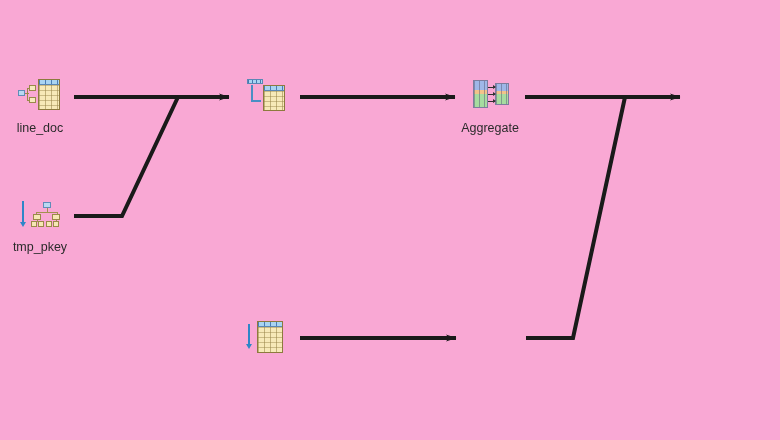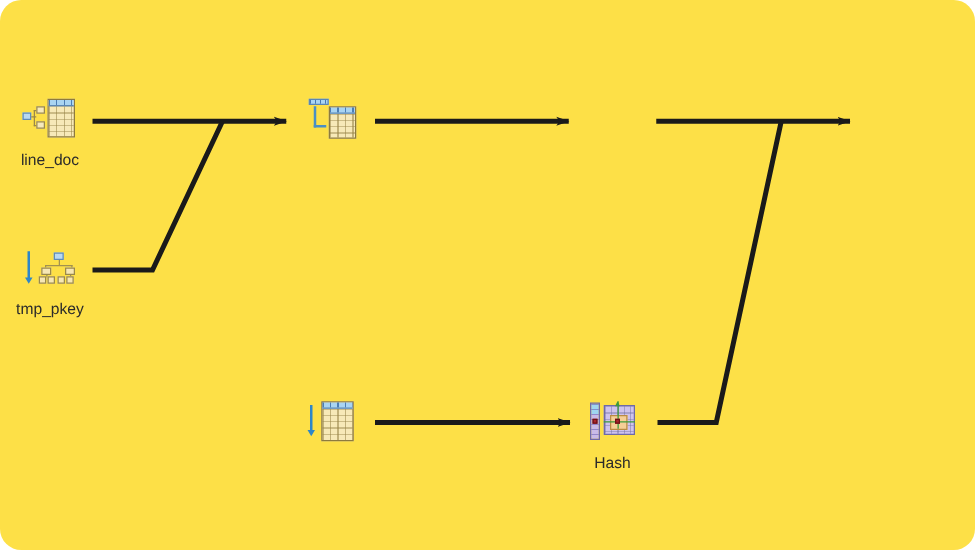--- a/index.html
+++ b/index.html
@@ -8,23 +8,22 @@
     padding: 0;
     background: #ffffff;
   }
   body {
     font-family: "Liberation Sans", "DejaVu Sans", sans-serif;
   }
   #canvas {
     position: relative;
     width: 780px;
     height: 440px;
-    background: #fde047;
+    background: #f9a8d4;
     overflow: hidden;
-    border-radius: 17px;
   }
   
   #edges {
     position: absolute;
     left: 0;
     top: 0;
     width: 780px;
     height: 440px;
   }
   
@@ -298,39 +297,36 @@
       <div class="ic-bracket" style="left:4px; top:0; width:16px; height:26px;">
         <div class="cap" style="width:16px;"></div>
         <div class="vert" style="left:4px; top:6px; height:17px;"></div>
         <div class="horz" style="left:4px; top:21px; width:10px;"></div>
       </div>
 
       <div class="ic-table" style="left:20px; top:6px; width:22px; height:26px;"></div>
     </div>
   </div>
 
+  <div class="node" style="left:490px; top:79px;">
+    <div class="node-icon">
+      <div class="ic-agg-grid" style="left:5px; top:1px; width:15px; height:28px;"></div>
+      <div class="ic-agg-grid" style="left:27px; top:4px; width:14px; height:22px;"></div>
+      <div class="ic-agg-arrow" style="left:20px; top:8px; width:7px;"></div>
+      <div class="ic-agg-arrow" style="left:20px; top:15px; width:7px;"></div>
+      <div class="ic-agg-arrow" style="left:20px; top:22px; width:7px;"></div>
+    </div>
+    <div class="node-label">Aggregate</div>
+  </div>
 
 
   <div class="node" style="left:265px; top:321px;">
     <div class="node-icon">
       <div class="ic-arrow-down" style="left:3px; top:3px; height:27px;">
         <div class="shaft" style="height:21px;"></div>
         <div class="head" style="top:20px;"></div>
       </div>
       <div class="ic-table" style="left:14px; top:0; width:26px; height:32px;"></div>
     </div>
   </div>
 
-  <div class="node" style="left:490px; top:321px;">
-    <div class="node-icon">
-      <div class="ic-hash-bar" style="left:4px; top:1px; width:8px; height:30px;"></div>
-      <div class="ic-hash-grid" style="left:15px; top:3px; width:25px; height:24px;"></div>
-      <div class="ic-hash-inner" style="left:20px; top:11px; width:14px; height:12px;"></div>
-      <div class="ic-cross-v" style="left:26px; top:0; height:22px;"></div>
-      <div class="ic-cross-h" style="left:15px; top:16px; width:25px;"></div>
-      <div class="ic-cross-head" style="left:24px; top:0;"></div>
-      <div class="ic-dot" style="left:6px; top:14px;"></div>
-      <div class="ic-dot" style="left:24px; top:14px;"></div>
-    </div>
-    <div class="node-label">Hash</div>
-  </div>
 
 </div>
 
 </body></html>

